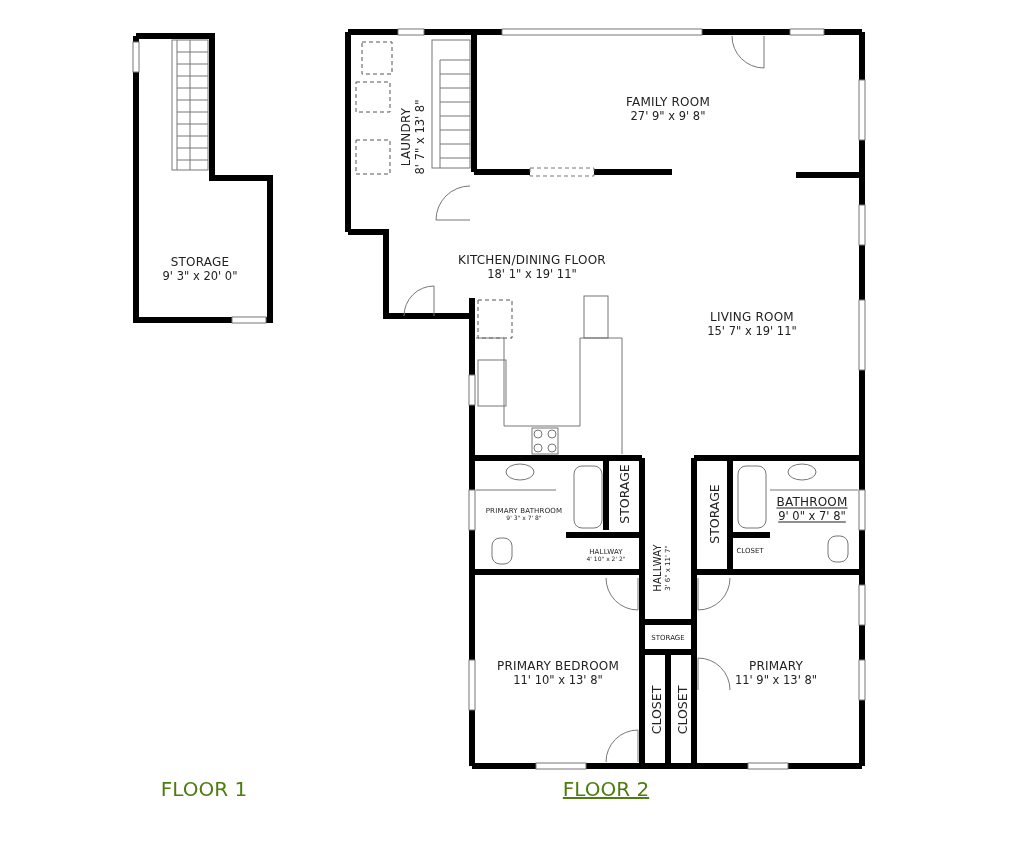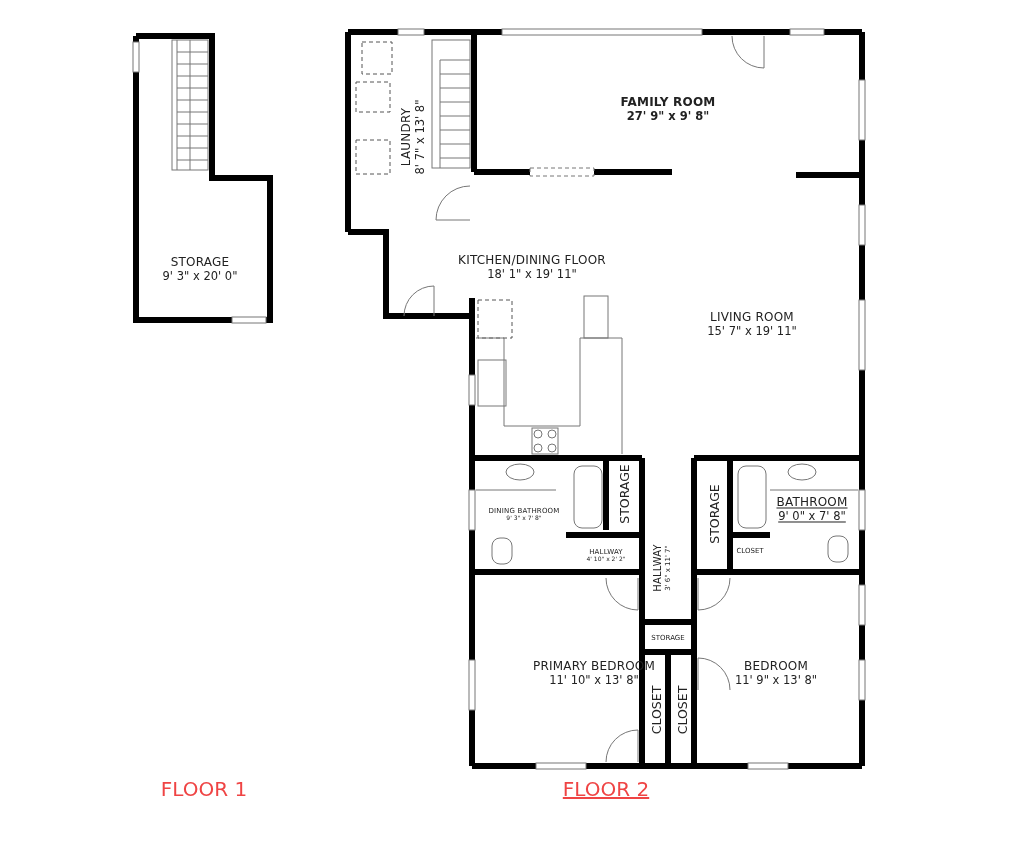--- a/index.html
+++ b/index.html
@@ -4,21 +4,21 @@
 <style>
   html, body { margin: 0; padding: 0; background: #ffffff; }
   body { width: 1025px; height: 855px; position: relative; overflow: hidden; font-family: "DejaVu Sans", sans-serif; color: #222; }
   svg.plan { position: absolute; left: 0; top: 0; }
   .lbl { position: absolute; text-align: center; white-space: nowrap; color: #222; transform: translate(-50%, -50%); line-height: 1.15; }
   .lbl .name { display: block; font-size: 12px; letter-spacing: 0.2px; }
   .lbl .dim { display: block; font-size: 11.5px; }
   .lbl.small .name { font-size: 7px; }
   .lbl.small .dim { font-size: 6px; }
   .lbl.vert { transform: translate(-50%, -50%) rotate(-90deg); }
-  .floor-label { position: absolute; font-size: 20px; color: #ef4444; transform: translate(-50%, -50%); white-space: nowrap; }
+  .floor-label { position: absolute; font-size: 20px; color: #4d7c0f; transform: translate(-50%, -50%); white-space: nowrap; }
   .vtext { position: absolute; font-size: 12.5px; transform: translate(-50%, -50%) rotate(-90deg); white-space: nowrap; }
   .vtext.sm { font-size: 7px; transform: translate(-50%, -50%); }
 </style>
 </head>
 <body>
 
 <svg class="plan" width="1025" height="855" viewBox="0 0 1025 855">
   <g fill="none" stroke="#000" stroke-width="6" stroke-linejoin="miter">
     <polyline points="136,36 212,36 212,178 270,178 270,320 136,320 136,36"></polyline>
   </g>
@@ -143,57 +143,57 @@
 
 <div class="lbl" style="left:200px; top:270px;">
   <span class="name">STORAGE</span>
   <span class="dim">9' 3" x 20' 0"</span>
 </div>
 
 <div class="lbl vert" style="left:414px; top:137px;">
   <span class="name">LAUNDRY</span>
   <span class="dim">8' 7" x 13' 8"</span>
 </div>
-<div class="lbl" style="left:668px; top:110px;font-weight:bold;">
+<div class="lbl" style="left:668px; top:110px;">
   <span class="name">FAMILY ROOM</span>
   <span class="dim">27' 9" x 9' 8"</span>
 </div>
 <div class="lbl" style="left:532px; top:268px;">
   <span class="name">KITCHEN/DINING FLOOR</span>
   <span class="dim">18' 1" x 19' 11"</span>
 </div>
 <div class="lbl" style="left:752px; top:325px;text-align:center;">
   <span class="name">LIVING ROOM</span>
   <span class="dim">15' 7" x 19' 11"</span>
 </div>
 <div class="lbl small" style="left:524px; top:514px;">
-  <span class="name">DINING BATHROOM</span>
+  <span class="name">PRIMARY BATHROOM</span>
   <span class="dim">9' 3" x 7' 8"</span>
 </div>
 <div class="vtext" style="left:624px; top:494px;">STORAGE</div>
 <div class="lbl small" style="left:606px; top:555px;">
   <span class="name">HALLWAY</span>
   <span class="dim">4' 10" x 2' 2"</span>
 </div>
 <div class="lbl vert small" style="left:662px; top:568px;">
   <span class="name" style="font-size:10px">HALLWAY</span>
   <span class="dim" style="font-size:7px">3' 6" x 11' 7"</span>
 </div>
 <div class="vtext" style="left:714px; top:514px;">STORAGE</div>
 <div class="lbl" style="left:812px; top:510px;text-decoration:underline;">
   <span class="name">BATHROOM</span>
   <span class="dim">9' 0" x 7' 8"</span>
 </div>
 <div class="vtext sm" style="left:750px; top:551px;">CLOSET</div>
 <div class="vtext sm" style="left:668px; top:638px;">STORAGE</div>
-<div class="lbl" style="left:558px; top:674px;margin-left:36px;">
+<div class="lbl" style="left:558px; top:674px;">
   <span class="name">PRIMARY BEDROOM</span>
   <span class="dim">11' 10" x 13' 8"</span>
 </div>
 <div class="vtext" style="left:656px; top:710px;">CLOSET</div>
 <div class="vtext" style="left:682px; top:710px;">CLOSET</div>
 <div class="lbl" style="left:776px; top:674px;">
-  <span class="name">BEDROOM</span>
+  <span class="name">PRIMARY</span>
   <span class="dim">11' 9" x 13' 8"</span>
 </div>
 
 <div class="floor-label" style="left:204px; top:789px;">FLOOR 1</div>
 <div class="floor-label" style="left:606px; top:789px;text-decoration:underline;">FLOOR 2</div>
 
 </body></html>

